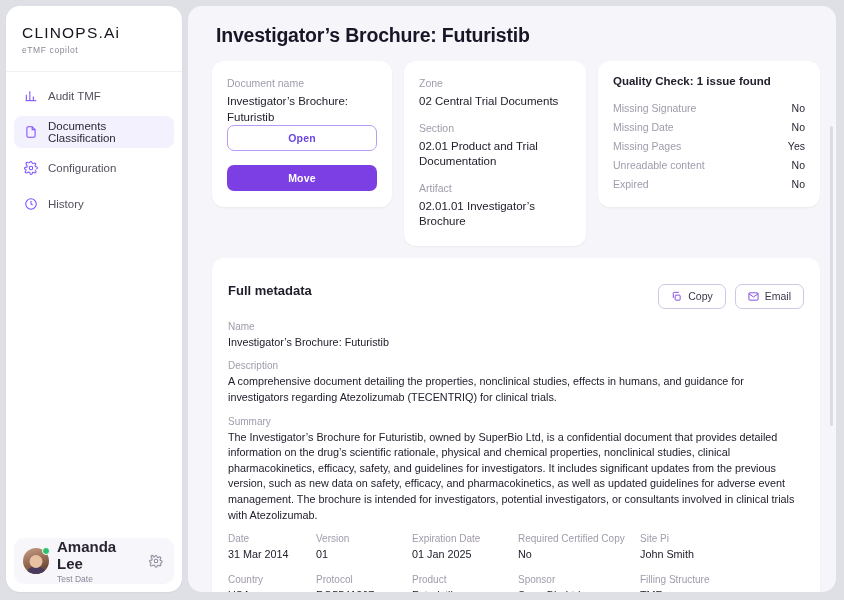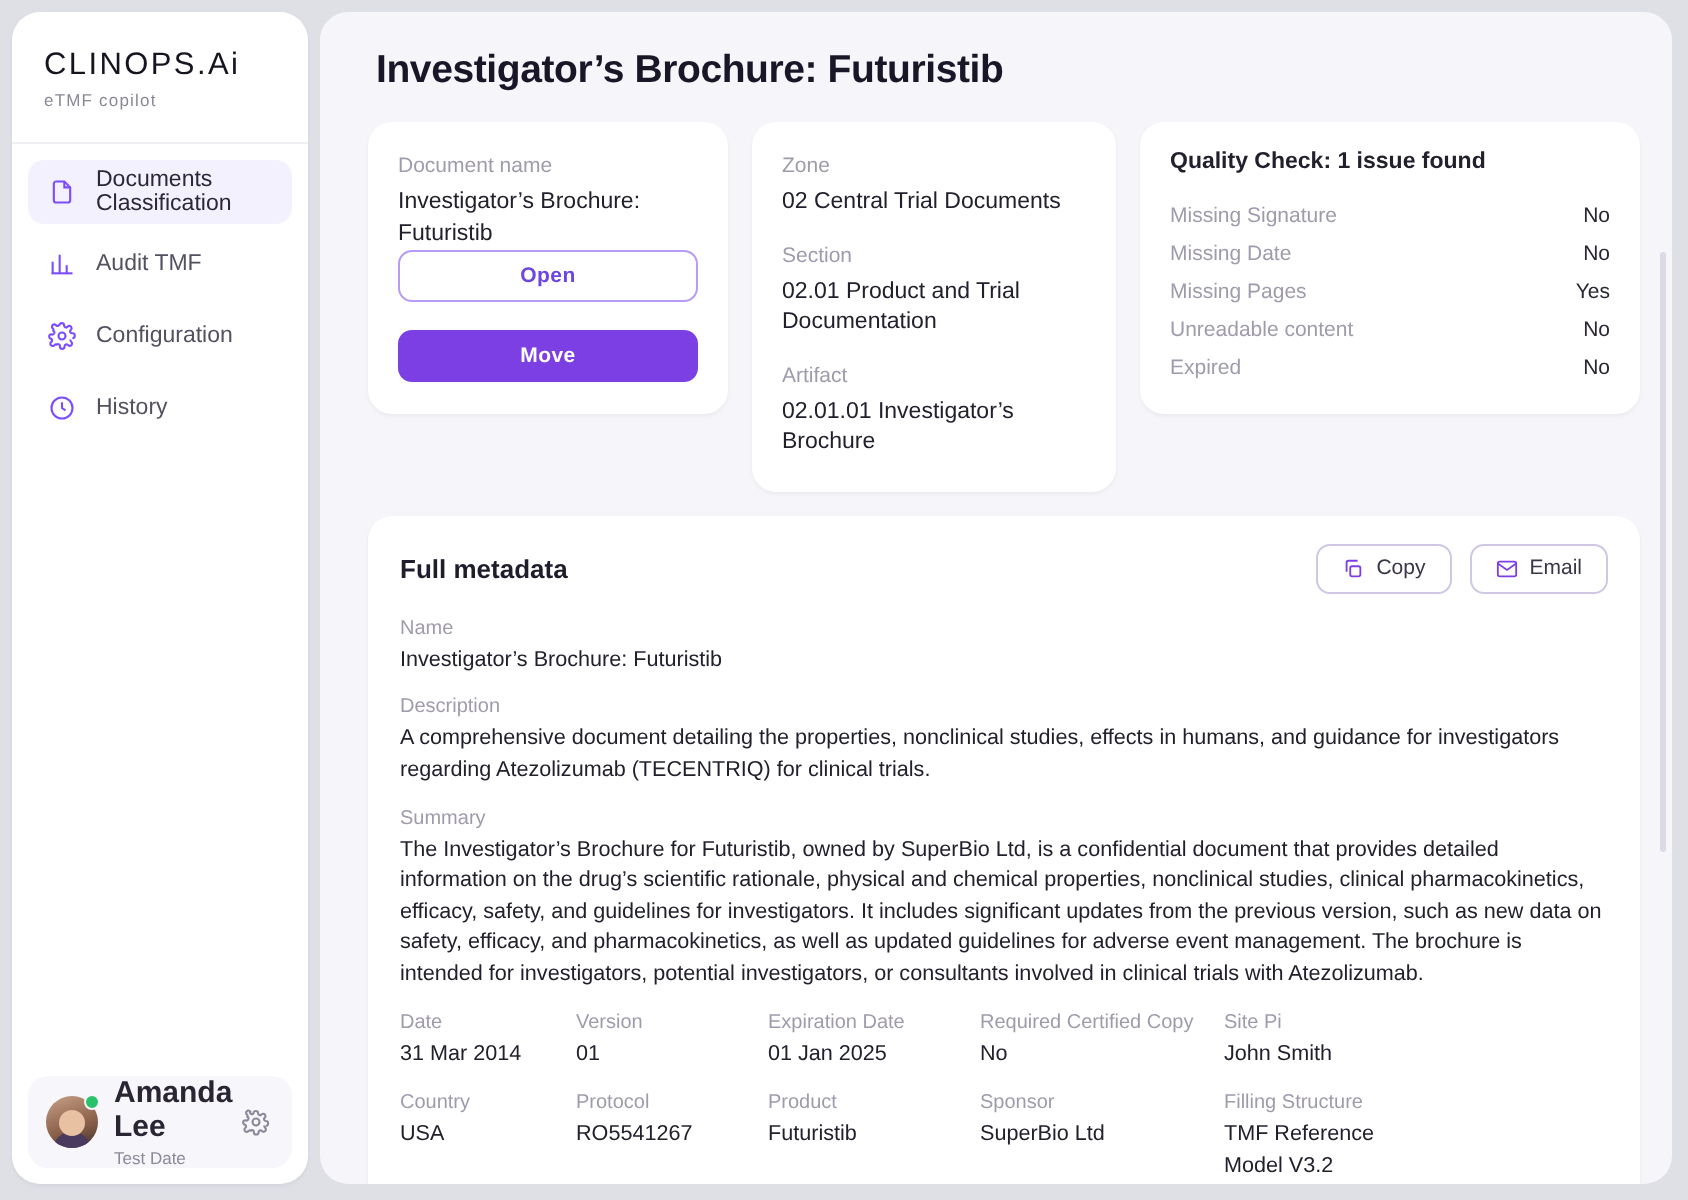--- a/index.html
+++ b/index.html
@@ -11,21 +11,21 @@
   }
   .app {
     position: absolute;
     inset: 0;
     display: flex;
     padding: 6px 8px 8px 6px;
   }
 
   
   .sidebar {
-    width: 148px;
+    width: 176px;
     background: #ffffff;
     border-radius: 14px;
     display: flex;
     flex-direction: column;
     position: relative;
     box-shadow: 0 1px 2px rgba(16,16,40,0.05);
   }
   .brand {
     padding: 18px 16px 16px 16px;
     border-bottom: 1px solid #f0eff4;
@@ -158,21 +158,21 @@
   
   .meta {
     background: #fff;
     border-radius: 12px;
     margin-top: 12px;
     padding: 14px 16px 14px 16px;
     box-shadow: 0 1px 2px rgba(16,16,40,0.05);
   }
   .meta-head { display: flex; align-items: center; justify-content: space-between; margin-bottom: 12px;}
   .meta-title { font-size: 13px; color: #1f1c2b; font-weight: 700; }
-  .meta-actions { display: flex; gap: 9px; }
+  .meta-actions { display: flex; gap: 9px; margin-top: 12px; }
   .pill {
     height: 25px; padding: 0 12px;
     border-radius: 7px;
     border: 1.2px solid #cfc7e4;
     background: #fff;
     display: flex; align-items: center; gap: 6px;
     font-size: 10.5px; color: #3b3549;
     cursor: pointer;
   }
   .pill .ico { color: #7b3fe4; display:flex; }
@@ -198,39 +198,39 @@
 
 <div class="app">
 
   <aside class="sidebar">
     <div class="brand">
       <div class="brand-title">CLINOPS.Ai</div>
       <div class="brand-sub">eTMF copilot</div>
     </div>
 
     <nav class="nav">
-      <div class="nav-item active">
-        <span class="ico">
-          <svg width="14" height="14" viewBox="0 0 24 24" fill="none" stroke="currentColor" stroke-width="1.8">
-              <path d="M14 3H7a2 2 0 0 0-2 2v14a2 2 0 0 0 2 2h10a2 2 0 0 0 2-2V8z"></path>
-              <path d="M14 3v5h5"></path>
-            </svg>
-        </span>
-        <span>Documents Classification</span>
-      </div>
       <div class="nav-item">
         <span class="ico">
           <svg width="14" height="14" viewBox="0 0 24 24" fill="none" stroke="currentColor" stroke-width="1.8">
               <path d="M4 20V10"></path>
               <path d="M10 20V4"></path>
               <path d="M16 20v-7"></path>
               <path d="M21 20H3"></path>
             </svg>
         </span>
         <span>Audit TMF</span>
+      </div>
+      <div class="nav-item active">
+        <span class="ico">
+          <svg width="14" height="14" viewBox="0 0 24 24" fill="none" stroke="currentColor" stroke-width="1.8">
+              <path d="M14 3H7a2 2 0 0 0-2 2v14a2 2 0 0 0 2 2h10a2 2 0 0 0 2-2V8z"></path>
+              <path d="M14 3v5h5"></path>
+            </svg>
+        </span>
+        <span>Documents Classification</span>
       </div>
       <div class="nav-item">
         <span class="ico">
           <svg width="14" height="14" viewBox="0 0 24 24" fill="none" stroke="currentColor" stroke-width="1.8">
               <circle cx="12" cy="12" r="3"></circle>
               <path d="M19.4 15a1.6 1.6 0 0 0 .3 1.8l.1.1a2 2 0 1 1-2.8 2.8l-.1-.1a1.6 1.6 0 0 0-2.7 1.1V21a2 2 0 1 1-4 0v-.1A1.6 1.6 0 0 0 7.5 19.4a1.6 1.6 0 0 0-1.8.3l-.1.1a2 2 0 1 1-2.8-2.8l.1-.1A1.6 1.6 0 0 0 3 14.5a2 2 0 1 1 0-4h.1A1.6 1.6 0 0 0 4.6 7.5a1.6 1.6 0 0 0-.3-1.8l-.1-.1a2 2 0 1 1 2.8-2.8l.1.1a1.6 1.6 0 0 0 2.7-1.1V3a2 2 0 1 1 4 0v.1a1.6 1.6 0 0 0 2.7 1.1l.1-.1a2 2 0 1 1 2.8 2.8l-.1.1a1.6 1.6 0 0 0 1.1 2.7H21a2 2 0 1 1 0 4h-.1"></path>
             </svg>
         </span>
         <span>Configuration</span>
       </div>

